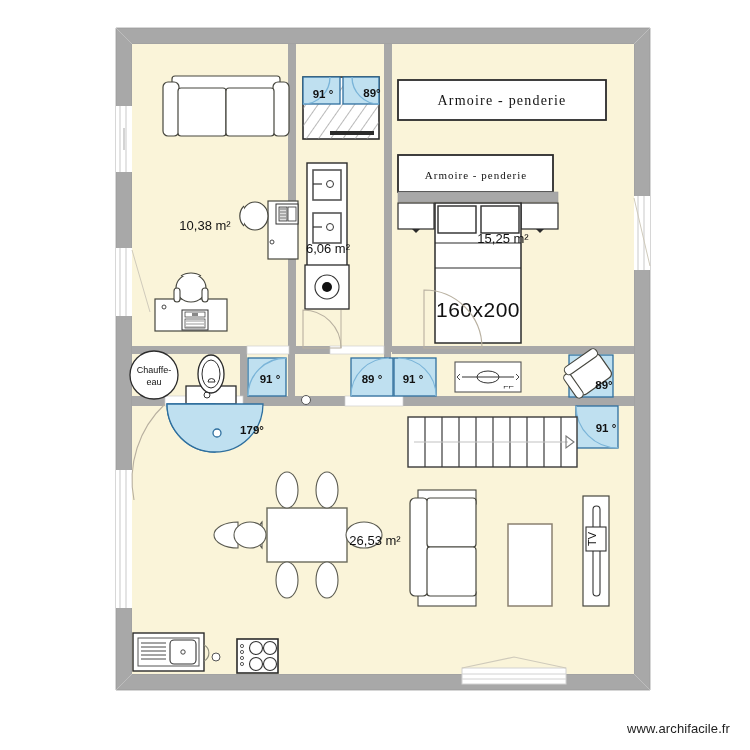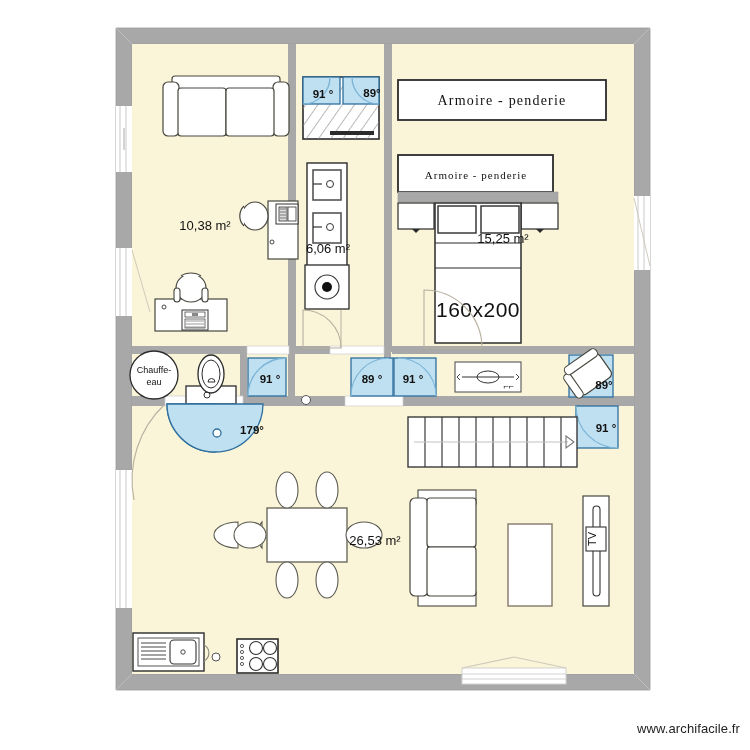--- a/index.html
+++ b/index.html
@@ -1,20 +1,20 @@
 <!DOCTYPE html>
 <html><head>
 <meta charset="utf-8">
 <style>
   html,body{margin:0;padding:0;background:#ffffff;}
   body{width:750px;height:750px;overflow:hidden;
        font-family:"Liberation Sans", sans-serif;}
   #stage{position:relative;width:750px;height:750px;background:#ffffff;}
   svg{display:block;}
-  .wm{position:absolute;right:10px;bottom:14px;font-size:13px;color:#222;
+  .wm{position:absolute;right:20px;bottom:14px;font-size:13px;color:#222;
       font-family:"Liberation Sans", sans-serif;letter-spacing:.1px;}
   text{font-family:"Liberation Sans", sans-serif;}
   .area-lbl{font-size:13px;fill:#111;}
   .bedsize{font-size:21px;fill:#111;letter-spacing:.5px;}
   .ang{font-size:11.5px;fill:#111;font-weight:bold;}
   .wardrobe-lbl{font-family:"Liberation Serif", serif;font-size:14px;fill:#111;letter-spacing:1.2px;}
   .wardrobe-lbl2{font-family:"Liberation Serif", serif;font-size:11px;fill:#111;letter-spacing:1px;}
   .small-lbl{font-size:9px;fill:#111;}
   .tv-lbl{font-size:11px;fill:#111;}
 </style>

